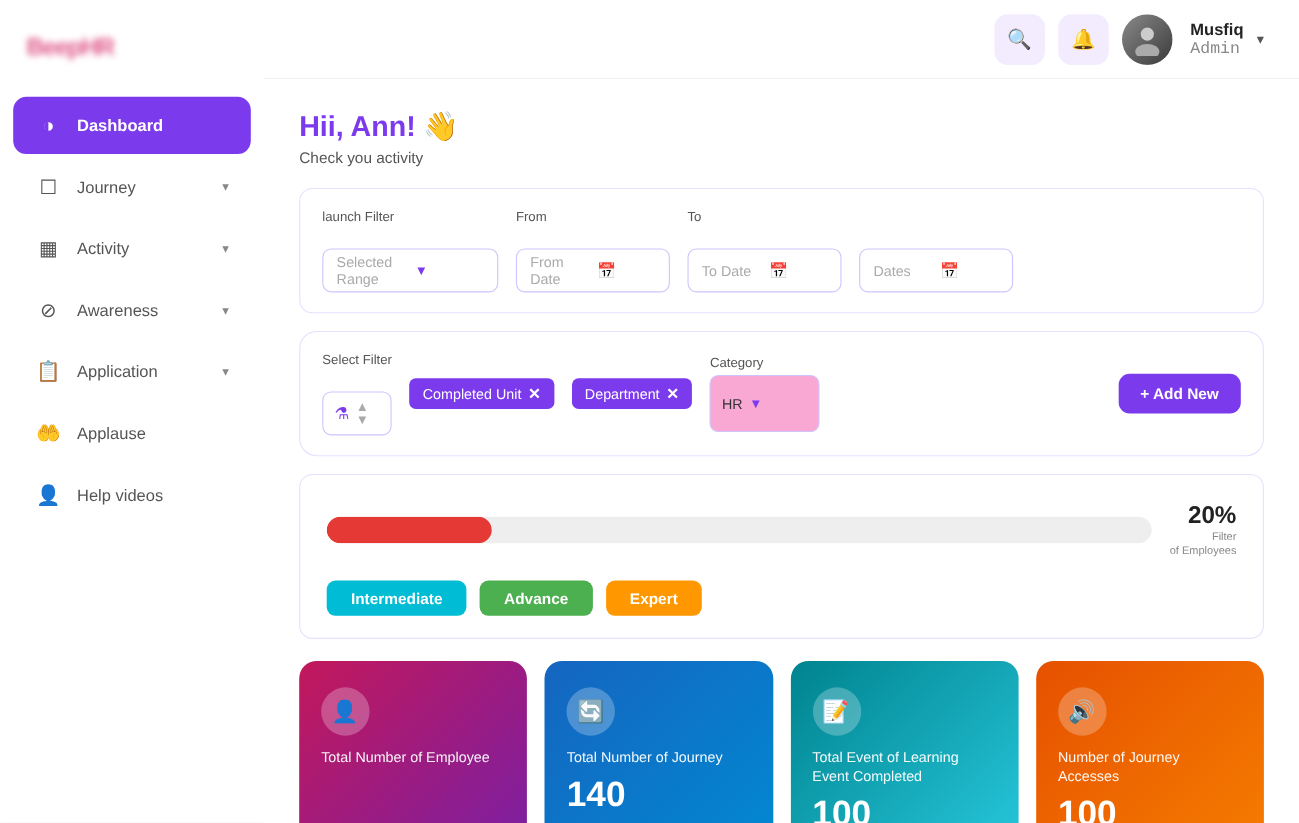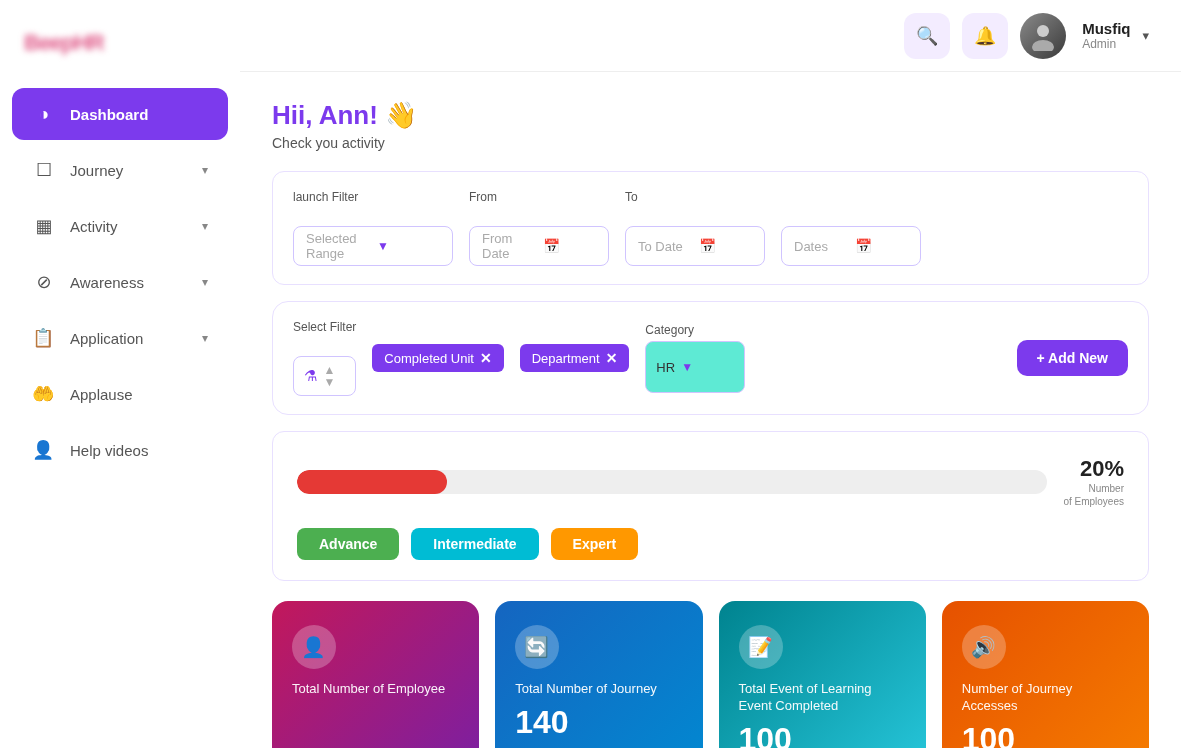--- a/index.html
+++ b/index.html
@@ -113,22 +113,23 @@
       display: flex;
       flex-direction: column;
       margin-left: 4px;
     }
     .topbar-user-name {
       font-weight: 700;
       font-size: 15px;
       color: #222;
     }
     .topbar-user-role {
-      font-size: 12px;
+      font-size: 15px;
       color: #888;
+      font-family: Liberation Mono, monospace;
     }
     .topbar-dropdown {
       font-size: 13px;
       color: #555;
       cursor: pointer;
     }
 
     
     .content {
       flex: 1;
@@ -247,21 +248,21 @@
       display: flex;
       flex-direction: column;
       gap: 4px;
     }
     .category-select {
       display: flex;
       align-items: center;
       border: 1.5px solid #d0c4ff;
       border-radius: 8px;
       padding: 18px 10px;
-      background: #5eead4;
+      background: #f9a8d4;
       cursor: pointer;
       gap: 6px;
       min-width: 100px;
       height: 52px;
     }
     .category-select span { font-size: 13px; color: #333; }
     .add-new-btn {
       margin-left: auto;
       background: #7c3aed;
       color: #fff;
@@ -518,28 +519,28 @@
     </div>
 
     <div class="progress-card">
       <div class="progress-bar-wrap">
         <div class="progress-bar-track">
           <div class="progress-bar-fill"></div>
         </div>
         <div style="text-align:right;">
           <div class="progress-pct">20%</div>
           <div class="progress-label">
-            <span>Number</span><br>
+            <span>Filter</span><br>
             <span>of Employees</span>
           </div>
         </div>
       </div>
       <div class="level-tags">
+        <span class="level-tag intermediate">Intermediate</span>
         <span class="level-tag advance">Advance</span>
-        <span class="level-tag intermediate">Intermediate</span>
         <span class="level-tag expert">Expert</span>
       </div>
     </div>
 
     <div class="stat-cards">
       <div class="stat-card purple">
         <div class="stat-icon">👤</div>
         <div class="stat-title">Total Number of Employee</div>
       </div>
       <div class="stat-card blue">

